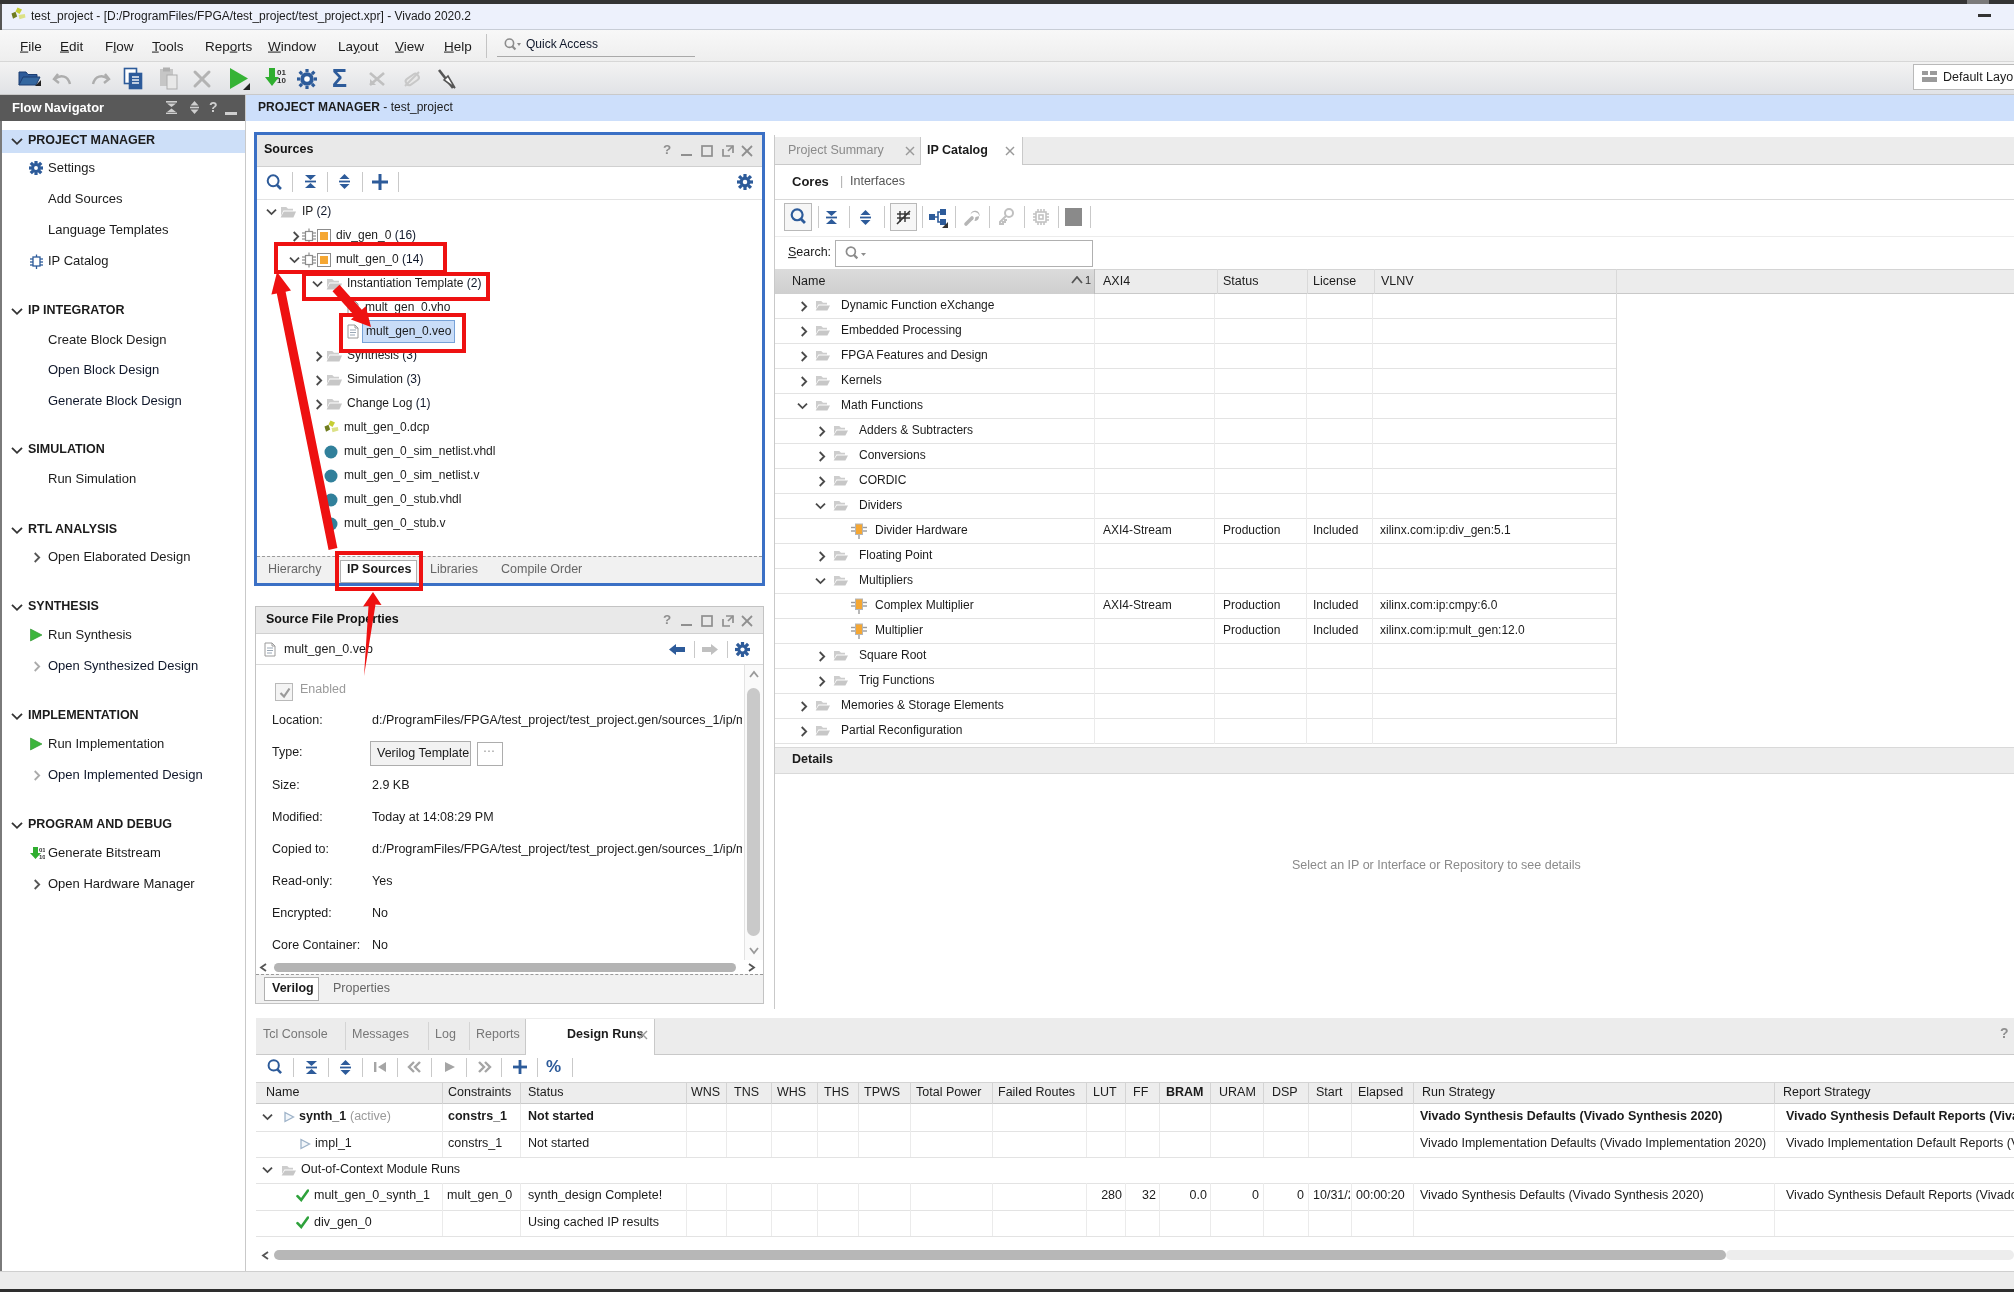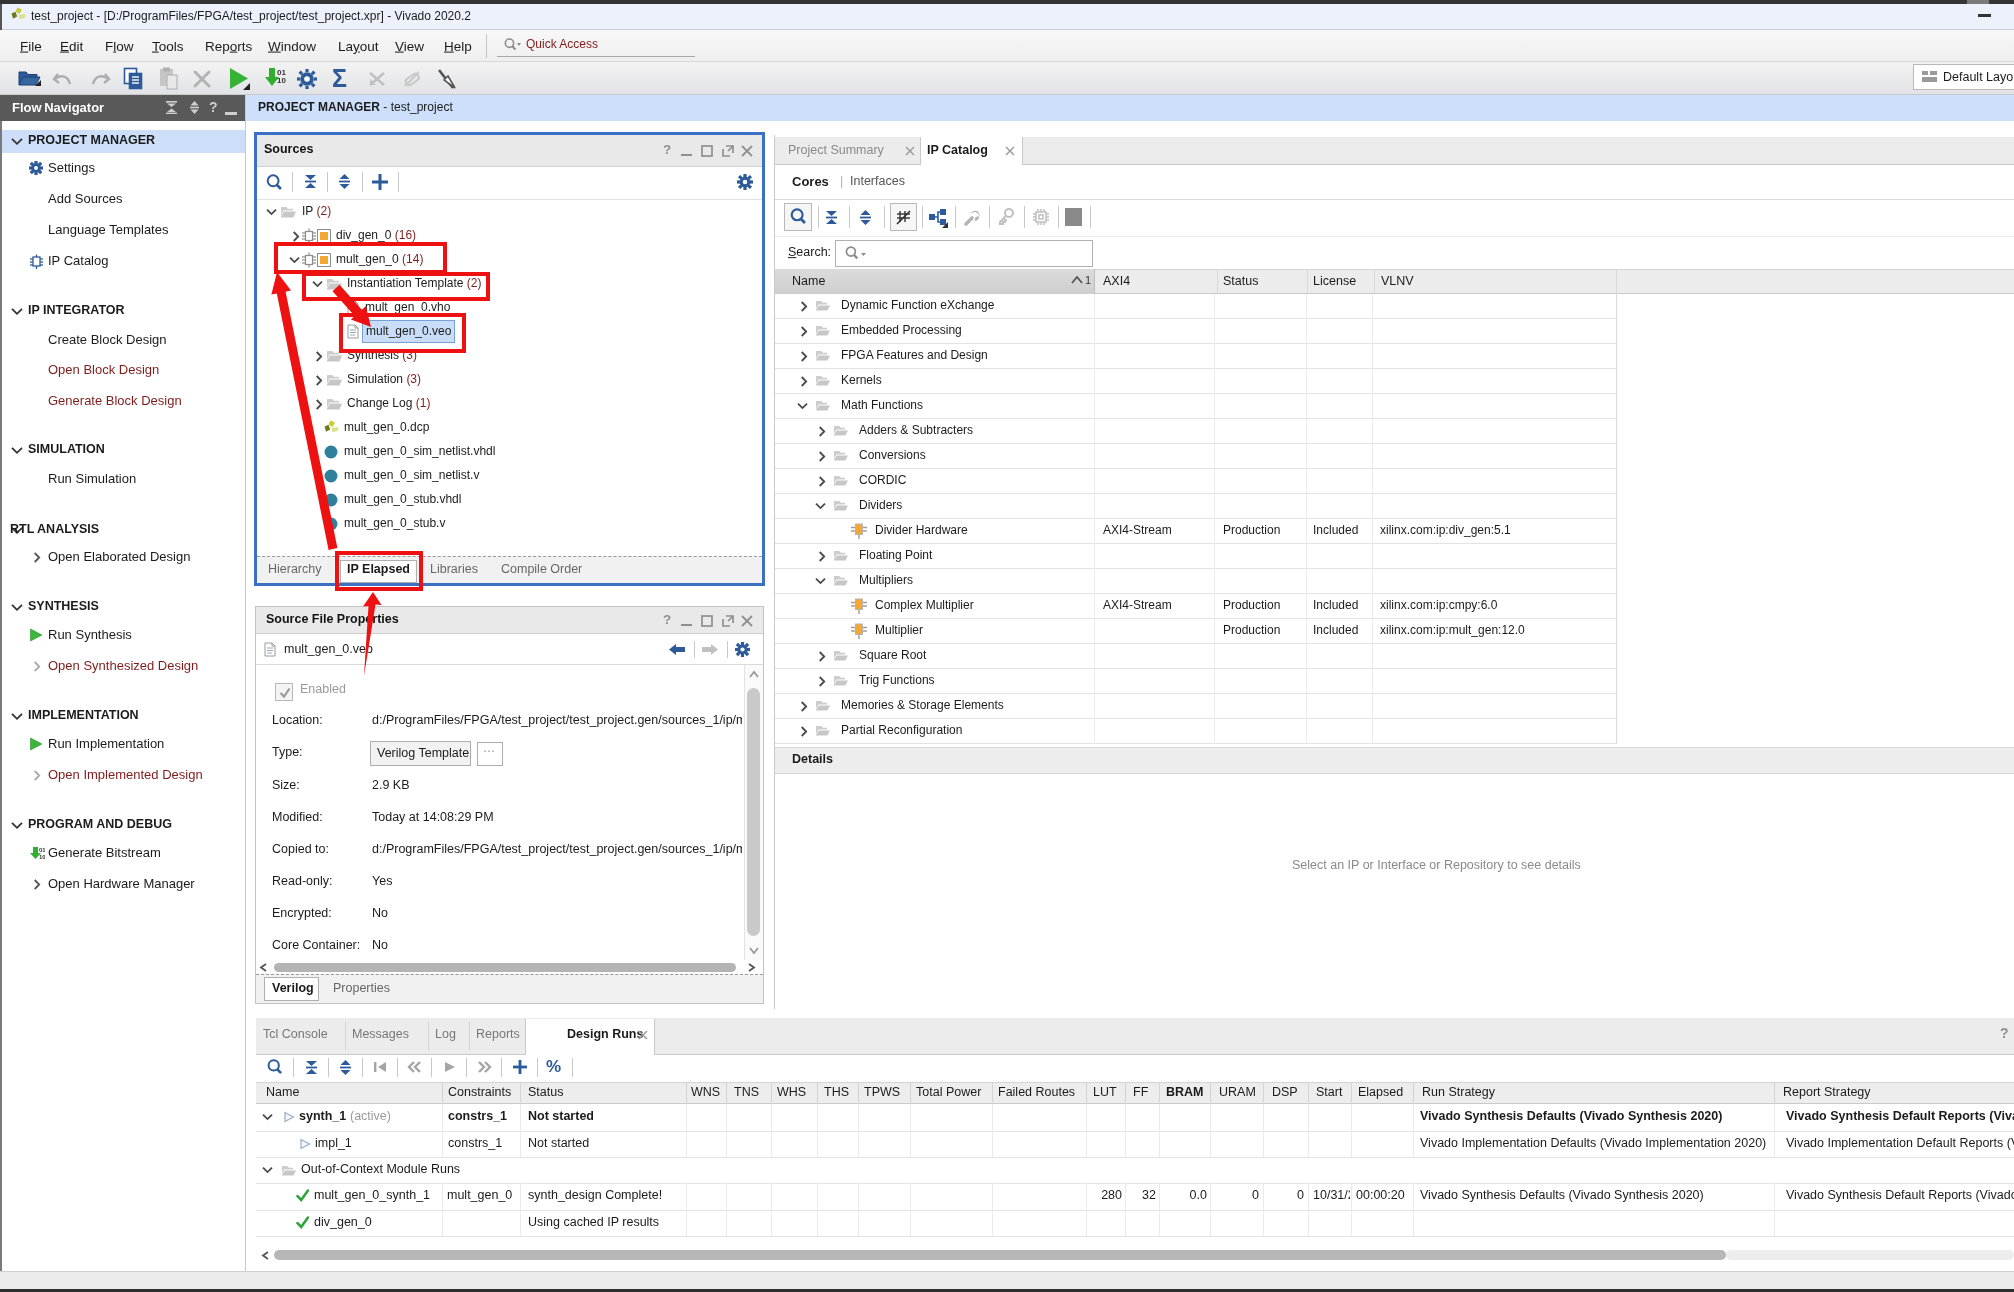--- a/index.html
+++ b/index.html
@@ -1,21 +1,21 @@
 <!DOCTYPE html>
 <html><head><meta charset="utf-8"><style>
 
 *{margin:0;padding:0;box-sizing:border-box}
 html,body{width:2014px;height:1292px;overflow:hidden;background:#fff;
  font-family:"Liberation Sans", sans-serif;font-size:13px;color:#1b1b1b;}
 .abs{position:absolute}
 .txt{white-space:nowrap;transform:translateY(-50%);line-height:1.1;font-size:12.5px}
 .f12{font-size:12px}
 .b{font-weight:bold}
-.gray{color:#7f1d1d}
+.gray{color:#0f172a}
 .vsep{position:absolute;width:1px;background:#c9c9c9}
 .hline{position:absolute;height:1px;background:#e3e3e3}
 .colline{position:absolute;width:1px;background:#d9d9d9}
 
 </style></head><body>
 <div class="abs" style="left:0;top:0;width:2014px;height:4px;background:#343434"></div>
 <div class="abs" style="left:1967px;top:0;width:22px;height:4px;background:#7a7a7a"></div>
 <div class="abs" style="left:0;top:4px;width:2014px;height:26px;background:#edf1fc;border-bottom:1px solid #c8cdd6"></div>
 <svg class="abs" style="left:11px;top:7px" width="15" height="15" viewBox="0 0 15 15">
     <g transform="scale(1.0)">
@@ -195,21 +195,21 @@
 <div class="abs txt gray" style="left:48px;top:370px;font-size:13px">Open Block Design</div>
 <div class="abs txt gray" style="left:48px;top:401px;font-size:13px">Generate Block Design</div>
 <svg class="abs" style="left:11px;top:445px" width="12" height="10" viewBox="0 0 12 10">
     <path d="M1 2.8000000000000003 L6.0 7.800000000000001 L11 2.8000000000000003" fill="none" stroke="#333" stroke-width="1.8"></path>
   </svg>
 <div class="abs txt b" style="left:28px;top:450px;font-size:12.5px">SIMULATION</div>
 <div class="abs txt " style="left:48px;top:479px;font-size:13px">Run Simulation</div>
 <svg class="abs" style="left:11px;top:525px" width="12" height="10" viewBox="0 0 12 10">
     <path d="M1 2.8000000000000003 L6.0 7.800000000000001 L11 2.8000000000000003" fill="none" stroke="#333" stroke-width="1.8"></path>
   </svg>
-<div class="abs txt b" style="left:10px;top:530px;font-size:12.5px">RTL ANALYSIS</div>
+<div class="abs txt b" style="left:28px;top:530px;font-size:12.5px">RTL ANALYSIS</div>
 <svg class="abs" style="left:32px;top:552px" width="9" height="11" viewBox="0 0 9 11">
     <path d="M2.6999999999999997 1 L7.2 5.5 L2.6999999999999997 10" fill="none" stroke="#555" stroke-width="1.8"></path>
   </svg>
 <div class="abs txt " style="left:48px;top:557px;font-size:13px">Open Elaborated Design</div>
 <svg class="abs" style="left:11px;top:602px" width="12" height="10" viewBox="0 0 12 10">
     <path d="M1 2.8000000000000003 L6.0 7.800000000000001 L11 2.8000000000000003" fill="none" stroke="#333" stroke-width="1.8"></path>
   </svg>
 <div class="abs txt b" style="left:28px;top:607px;font-size:12.5px">SYNTHESIS</div>
 <svg class="abs" style="left:29px;top:628px" width="14" height="14" viewBox="0 0 14 14">
     <path d="M1.5 1 L13 7.0 L1.5 13 Z" fill="#3cb53c" stroke="#289028" stroke-width="0.6"></path>
@@ -423,21 +423,21 @@
     <circle cx="7" cy="7" r="6.5" fill="#31809b"></circle>
   </svg>
 <div class="abs txt f12" style="left:344px;top:500px;">mult_gen_0_stub.vhdl</div>
 <svg class="abs" style="left:324px;top:517px" width="14" height="14" viewBox="0 0 14 14">
     <circle cx="7" cy="7" r="6.5" fill="#31809b"></circle>
   </svg>
 <div class="abs txt f12" style="left:344px;top:524px;">mult_gen_0_stub.v</div>
 <div class="abs" style="left:257px;top:556px;width:505px;height:27px;border-top:1px dashed #9a9a9a;background:#f1f1f1"></div>
 <div class="abs txt " style="left:268px;top:570px;color:#666">Hierarchy</div>
 <div class="abs" style="left:340px;top:560px;width:77px;height:23px;background:#fff;border:1px solid #b0b0b0"></div>
-<div class="abs txt b" style="left:347px;top:570px;">IP Elapsed</div>
+<div class="abs txt b" style="left:347px;top:570px;">IP Sources</div>
 <div class="abs txt " style="left:430px;top:570px;color:#666">Libraries</div>
 <div class="abs txt " style="left:501px;top:570px;color:#666">Compile Order</div>
 <div class="abs" style="left:255px;top:606px;width:509px;height:398px;border:1px solid #c3c3c3;background:#fff"></div>
 <div class="abs" style="left:256px;top:607px;width:507px;height:27px;background:#e9e9e9;border-bottom:1px solid #d0d0d0"></div>
 <div class="abs txt b" style="left:266px;top:620px;font-size:12.5px;color:#111">Source File Properties</div>
 <div class="abs txt b" style="left:663px;top:620px;color:#8f8f8f;font-size:13.5px">?</div>
 <div class="abs" style="left:681px;top:624px;width:11px;height:2.4px;background:#8f8f8f"></div>
 <svg class="abs" style="left:701px;top:615px" width="12" height="12" viewBox="0 0 12 12">
     <rect x="1" y="1" width="10" height="10" fill="none" stroke="#8f8f8f" stroke-width="1.7"></rect>
   </svg>

